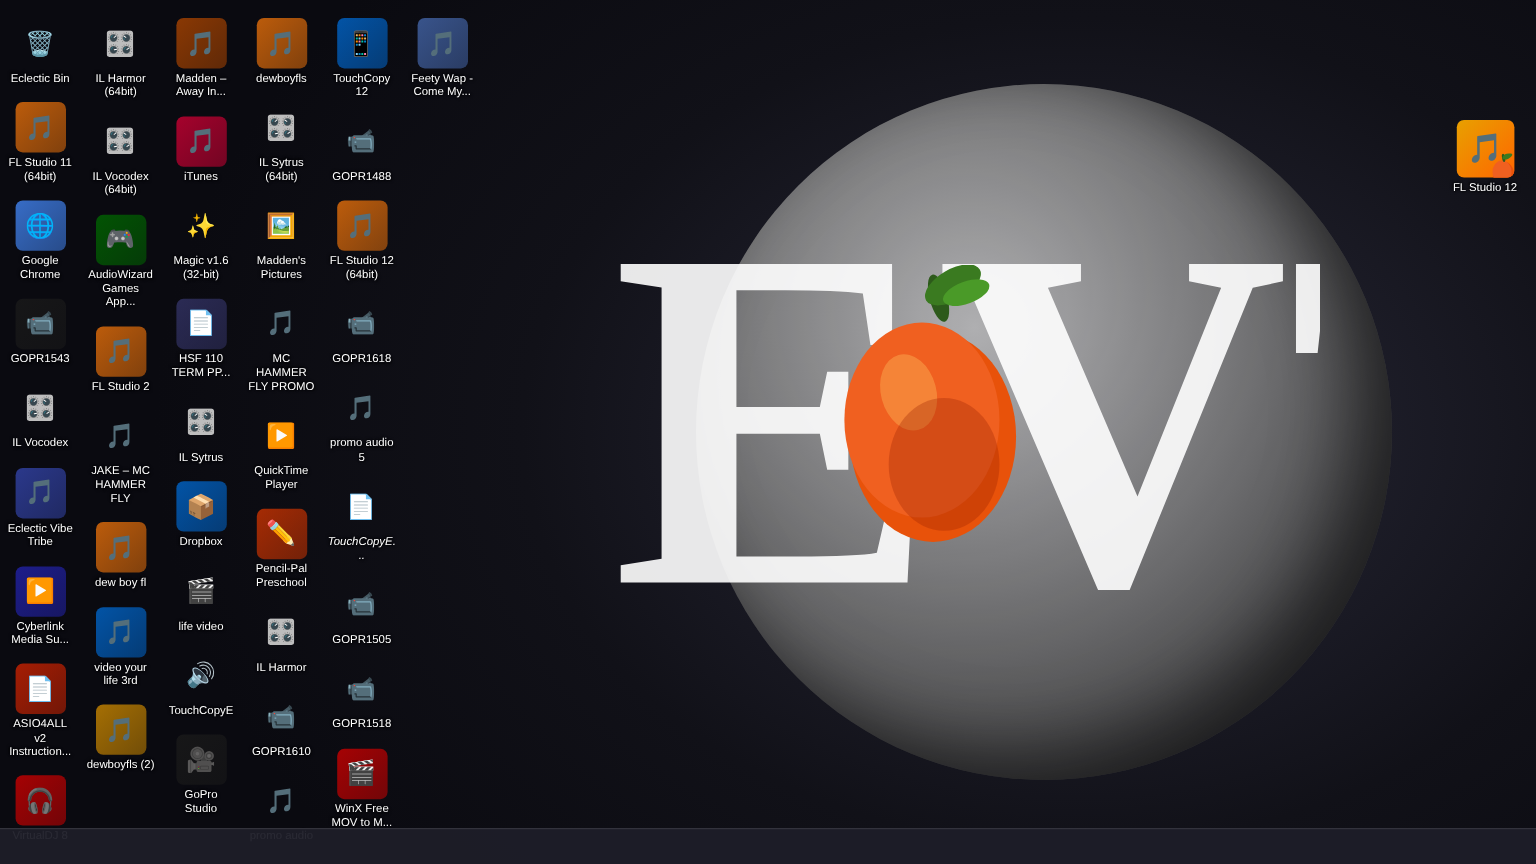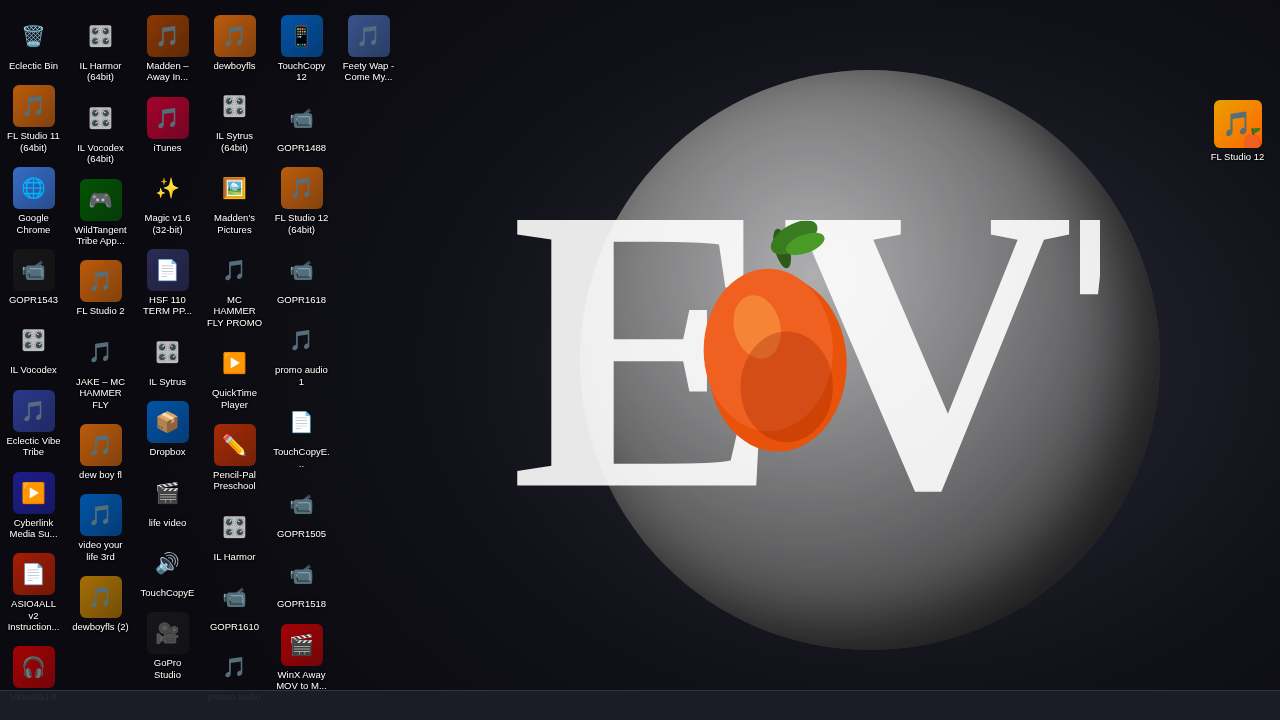--- a/index.html
+++ b/index.html
@@ -213,21 +213,21 @@
     <div class="icon-item">
       <div class="icon-box" style="background:linear-gradient(135deg, #667cc, #66788);">
         <span style="font-size:20px;">🎛️</span>
       </div>
       <span class="icon-label" style="">IL Vocodex (64bit)</span>
     </div>
     <div class="icon-item">
       <div class="icon-box" style="background:linear-gradient(135deg, #006600cc, #00660088);">
         <span style="font-size:20px;">🎮</span>
       </div>
-      <span class="icon-label" style="">WildTangent Tribe App...</span>
+      <span class="icon-label" style="">AudioWizard Games App...</span>
     </div>
     <div class="icon-item">
       <div class="icon-box" style="background:linear-gradient(135deg, #e8700acc, #e8700a88);">
         <span style="font-size:20px;">🎵</span>
       </div>
       <span class="icon-label" style="">FL Studio 2</span>
     </div>
     <div class="icon-item">
       <div class="icon-box" style="background:linear-gradient(135deg, #333cc, #33388);">
         <span style="font-size:20px;">🎵</span>
@@ -381,45 +381,45 @@
     <div class="icon-item">
       <div class="icon-box" style="background:linear-gradient(135deg, #444cc, #44488);">
         <span style="font-size:20px;">📹</span>
       </div>
       <span class="icon-label" style="">GOPR1618</span>
     </div>
     <div class="icon-item">
       <div class="icon-box" style="background:linear-gradient(135deg, #333cc, #33388);">
         <span style="font-size:20px;">🎵</span>
       </div>
-      <span class="icon-label" style="">promo audio 1</span>
+      <span class="icon-label" style="">promo audio 5</span>
     </div>
     <div class="icon-item">
       <div class="icon-box" style="background:linear-gradient(135deg, #dddcc, #ddd88);">
         <span style="font-size:20px;">📄</span>
       </div>
-      <span class="icon-label" style="color:#fff;">TouchCopyE...</span>
+      <span class="icon-label" style="color:#fff;font-style:italic;">TouchCopyE...</span>
     </div>
     <div class="icon-item">
       <div class="icon-box" style="background:linear-gradient(135deg, #444cc, #44488);">
         <span style="font-size:20px;">📹</span>
       </div>
       <span class="icon-label" style="">GOPR1505</span>
     </div>
     <div class="icon-item">
       <div class="icon-box" style="background:linear-gradient(135deg, #444cc, #44488);">
         <span style="font-size:20px;">📹</span>
       </div>
       <span class="icon-label" style="">GOPR1518</span>
     </div>
     <div class="icon-item">
       <div class="icon-box" style="background:linear-gradient(135deg, #cc0000cc, #cc000088);">
         <span style="font-size:20px;">🎬</span>
       </div>
-      <span class="icon-label" style="">WinX Away MOV to M...</span>
+      <span class="icon-label" style="">WinX Free MOV to M...</span>
     </div>
     <div class="icon-item">
       <div class="icon-box" style="background:linear-gradient(135deg, #4466aacc, #4466aa88);">
         <span style="font-size:20px;">🎵</span>
       </div>
       <span class="icon-label" style="">Feety Wap - Come My...</span>
     </div>
   </div>
 
 <div id="fl-corner">

